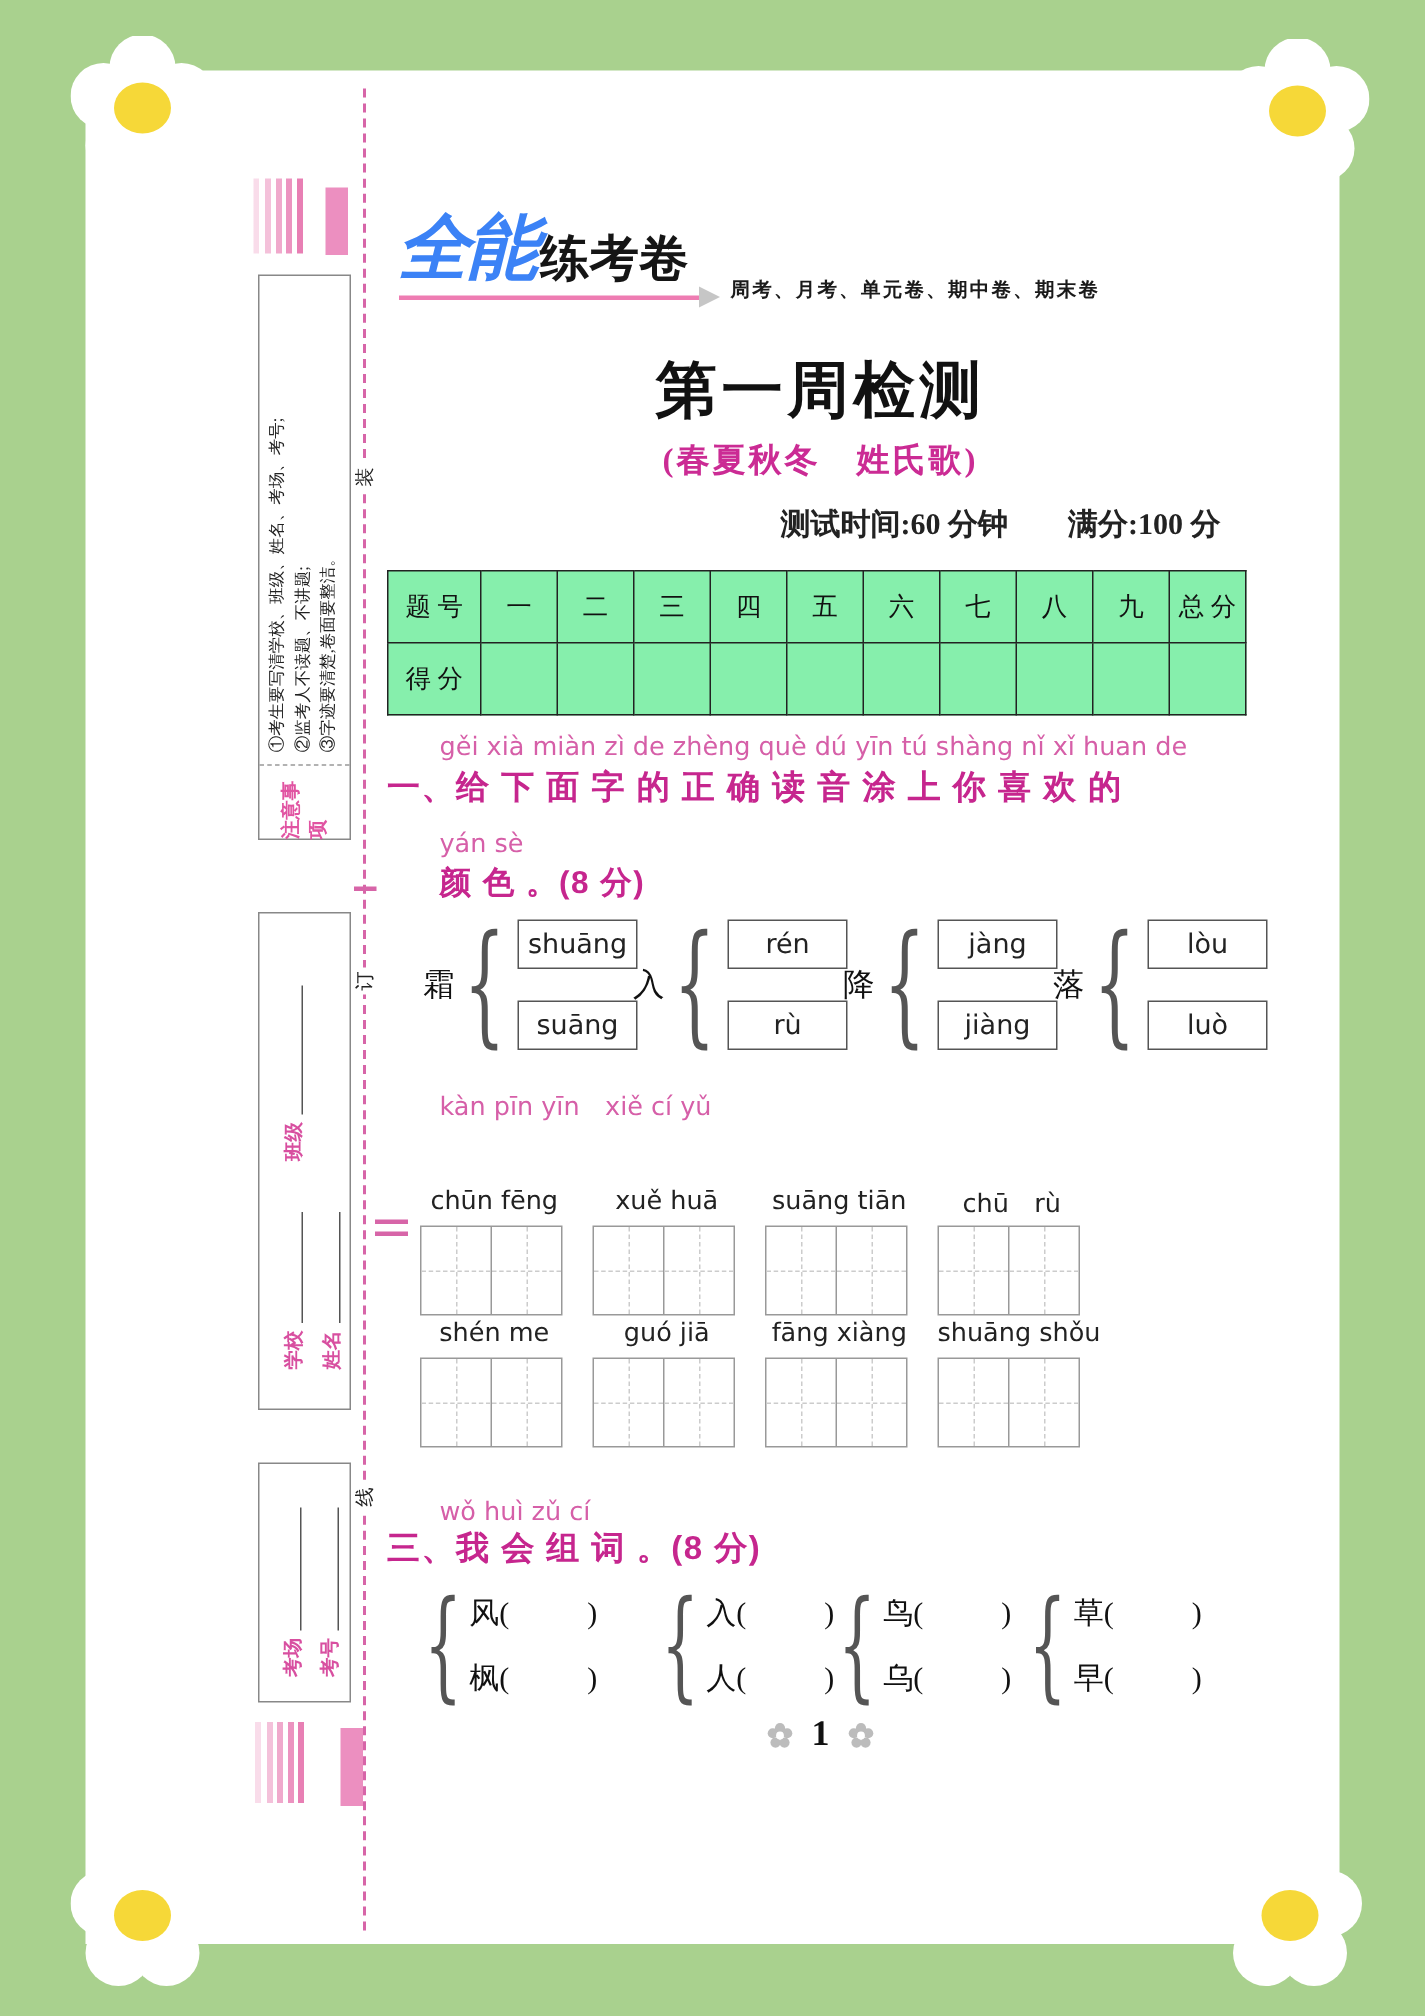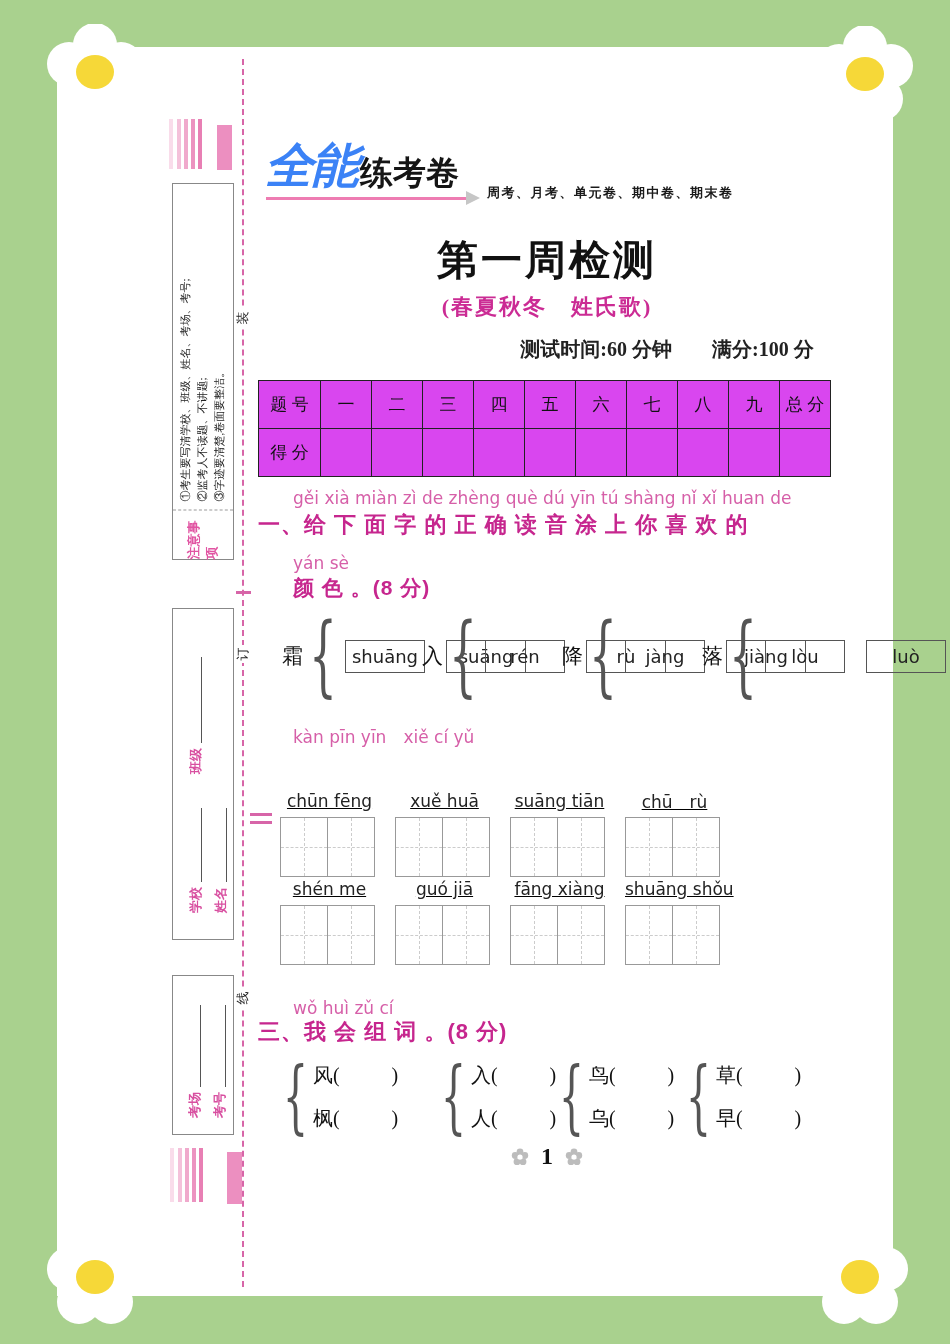--- a/index.html
+++ b/index.html
@@ -52,40 +52,40 @@
   .main-title { position:absolute; left:205px; top:186px; width:570px; text-align:center;
                 font-size:41px; font-weight:900; color:#111; letter-spacing:3px;
                 font-family:"Liberation Serif","DejaVu Serif",serif; }
   .subtitle { position:absolute; left:205px; top:245px; width:570px; text-align:center;
               font-size:22px; font-weight:bold; color:#cb2b94; letter-spacing:2px;
               font-family:"Liberation Serif","DejaVu Serif",serif; }
   .meta { position:absolute; left:400px; top:289px; width:420px; text-align:center; font-size:20px; color:#222;
           font-family:"Liberation Serif","DejaVu Serif",serif;font-weight:bold; }
 
   
-  table.score { position:absolute; left:201px; top:333px; border-collapse:collapse; background:#d946ef;
-                font-family:Liberation Sans, sans-serif; }
+  table.score { position:absolute; left:201px; top:333px; border-collapse:collapse; background:#86efac;
+                font-family:Liberation Serif, serif; }
   table.score td { border:1.5px solid #222; height:48px; text-align:center; font-size:17px; color:#111; }
   td.c-label { width:62px; } td.c-num { width:51px; }
 
   
   .pinyin { position:absolute; color:#d65fa8; font-size:17px; font-family:"DejaVu Sans",sans-serif; white-space:nowrap; }
   .sec-title { position:absolute; color:#c6268e; font-size:22px; font-weight:bold; white-space:nowrap; letter-spacing:1px; }
 
   .choices { position:absolute; left:225px; top:565px; display:flex; gap:10px; }
   .choice-group { display:flex; align-items:center; width:130px; }
   .choice-char { font-size:21px; color:#111; font-family:"Liberation Serif","DejaVu Serif",serif; }
   .brace { font-size:88px; line-height:88px; font-weight:400; color:#555; transform:scaleX(0.5);
            font-family:"DejaVu Serif",serif; margin:0 -8px; }
-  .choice-boxes { display:flex; flex-direction:row; gap:21px; margin-left:2px; }
+  .choice-boxes { display:flex; flex-direction:column; gap:21px; margin-left:2px; }
   .choice-box { width:80px; height:33px; border:1px solid #555; display:flex; align-items:center;
                 justify-content:center; font-size:18px; color:#222; font-family:"DejaVu Sans",sans-serif; }
 
   .grid-row { position:absolute; left:223px; display:flex; gap:16px; }
-  .grid-group { width:99px;text-decoration:underline; }
+  .grid-group { width:99px; }
   .grid-label { text-align:center; font-size:17px; color:#222; height:24px; margin-bottom:2px;
                 font-family:"DejaVu Sans",sans-serif; white-space:nowrap; }
   .char-grid { display:flex; width:95px; height:60px; border:1.5px solid #999; }
   .cell { flex:1; position:relative; border-right:1px solid #999; }
   .cell:last-child { border-right:none; }
   .cell::before { content:''; position:absolute; left:50%; top:0; bottom:0; border-left:1px dashed #cccccc; }
   .cell::after  { content:''; position:absolute; top:50%; left:0; right:0; border-top:1px dashed #cccccc; }
 
   .word-group { position:absolute; display:flex; align-items:center; }
   .wg-rows { display:flex; flex-direction:column; gap:16px; margin-left:2px; }

